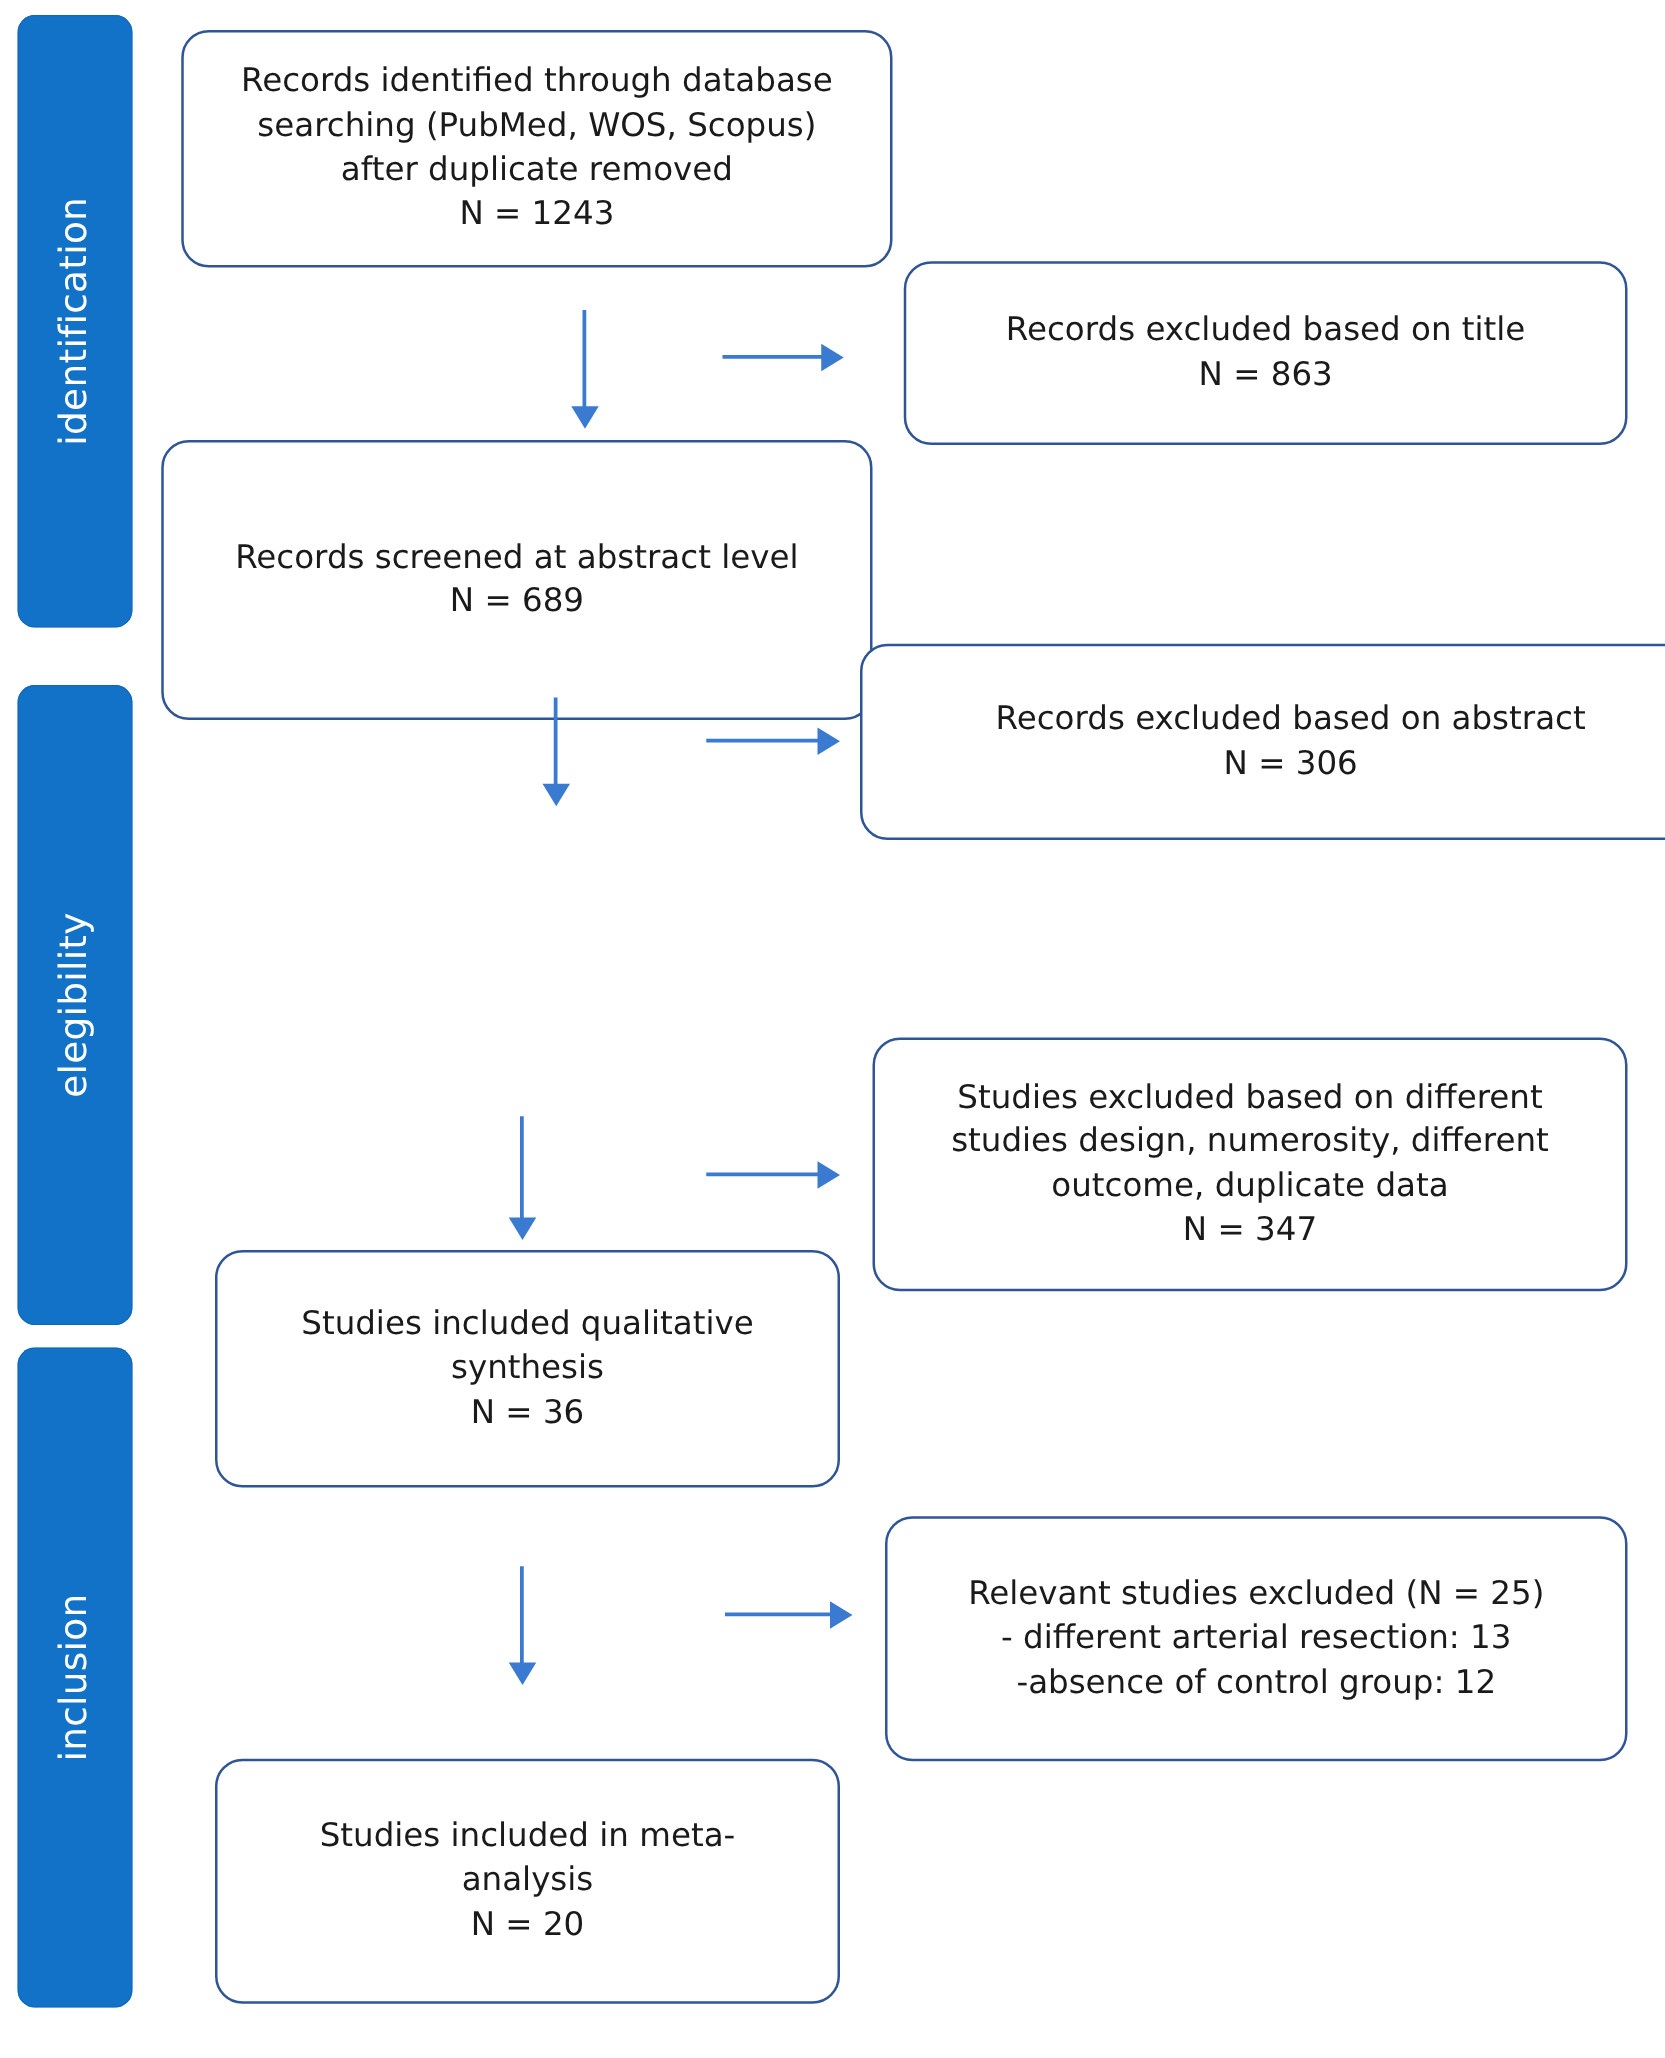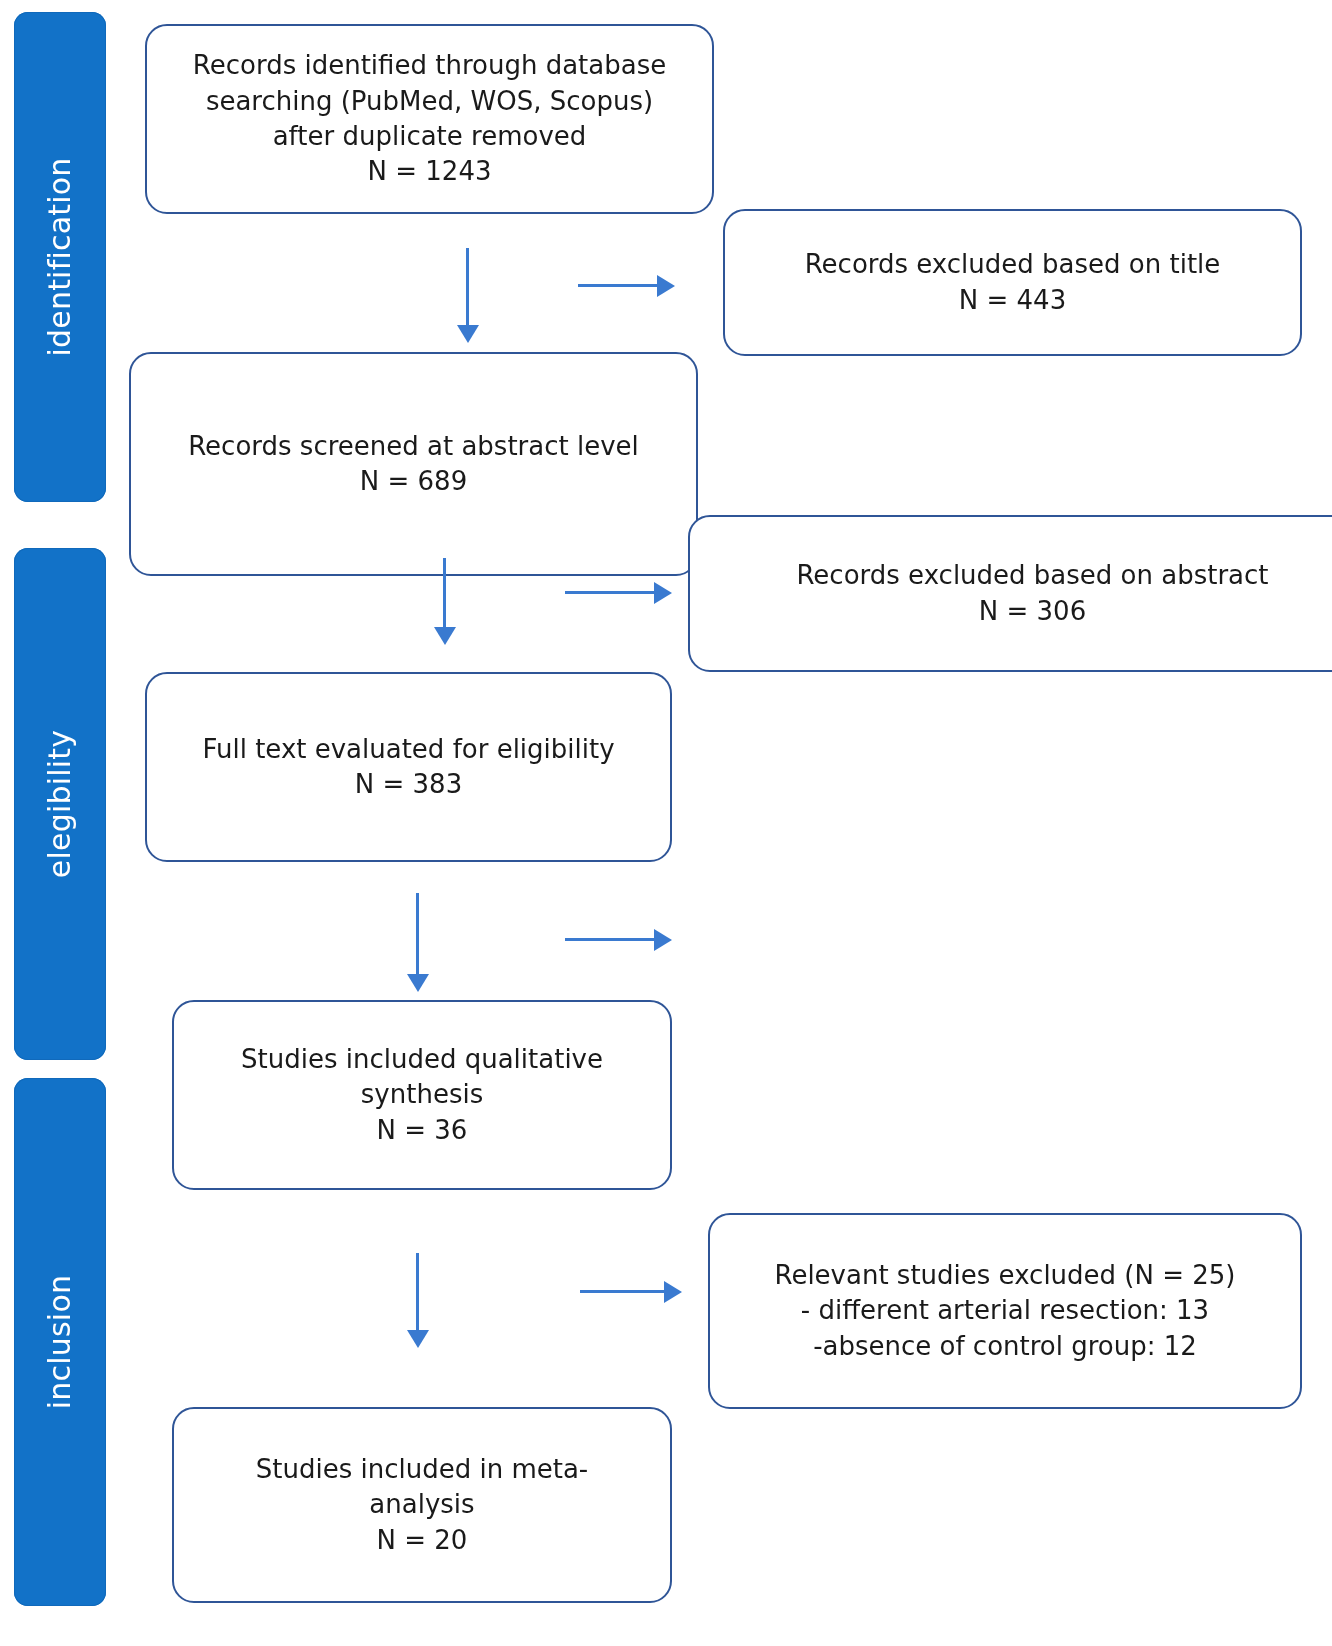--- a/index.html
+++ b/index.html
@@ -122,46 +122,48 @@
 after duplicate removed
 N = 1243</span>
   </div>
 
   <div class="arrow-v" style="left:466px; top:248px; height:78px;"></div>
 
   <div class="arrow-h" style="left:578px; top:284px; width:80px;"></div>
 
   <div class="flow-box" style="left:723px; top:209px; width:579px; height:147px;">
     <span class="box-text">Records excluded based on title
-N =  443</span>
+N =  863</span>
   </div>
 
   <div class="flow-box" style="left:129px; top:352px; width:569px; height:224px;">
     <span class="box-text">Records screened at abstract level
 N =  689</span>
   </div>
 
   <div class="arrow-v" style="left:443px; top:558px; height:70px;"></div>
 
   <div class="arrow-h" style="left:565px; top:591px; width:90px;"></div>
 
   <div class="flow-box" style="left:688px; top:515px; width:689px; height:157px;">
     <span class="box-text">Records excluded based on abstract
 N = 306</span>
   </div>
 
-  <div class="flow-box" style="left:145px; top:672px; width:527px; height:190px;">
-    <span class="box-text">Full text evaluated for eligibility
-N = 383</span>
-  </div>
 
   <div class="arrow-v" style="left:416px; top:893px; height:82px;"></div>
 
   <div class="arrow-h" style="left:565px; top:938px; width:90px;"></div>
 
+  <div class="flow-box" style="left:698px; top:830px; width:604px; height:203px;">
+    <span class="box-text">Studies excluded based on different
+studies design, numerosity, different
+outcome, duplicate data
+N = 347</span>
+  </div>
 
   <div class="flow-box" style="left:172px; top:1000px; width:500px; height:190px;">
     <span class="box-text">Studies included qualitative
 synthesis
 N = 36</span>
   </div>
 
   <div class="arrow-v" style="left:416px; top:1253px; height:78px;"></div>
 
   <div class="arrow-h" style="left:580px; top:1290px; width:85px;"></div>

